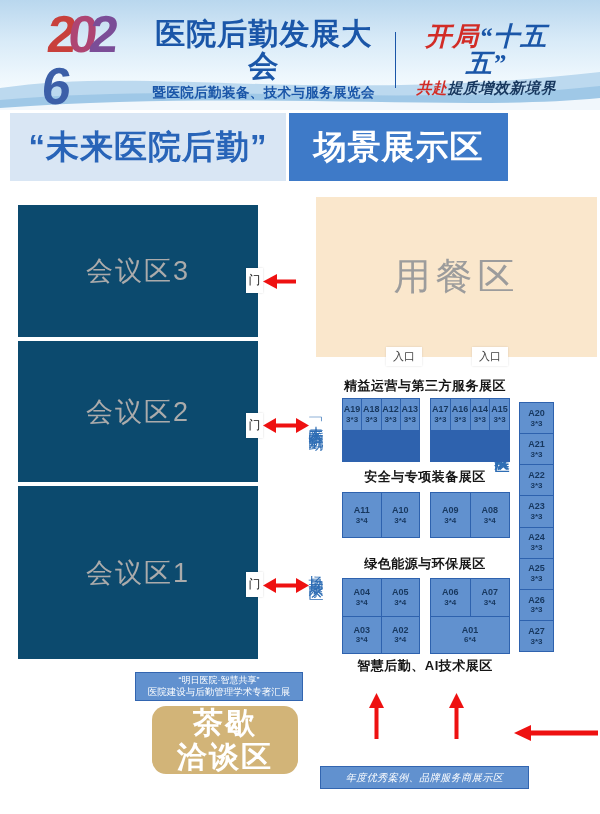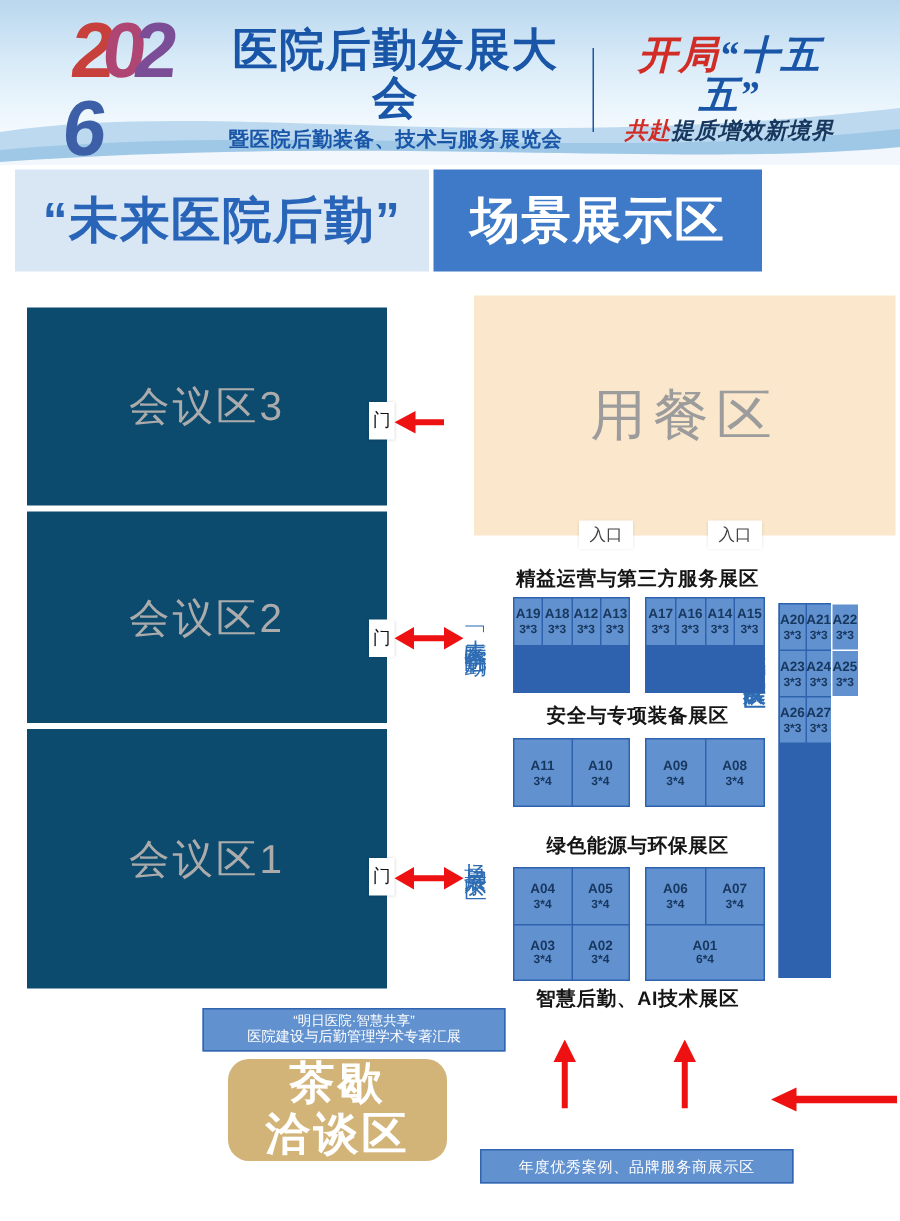--- a/index.html
+++ b/index.html
@@ -56,45 +56,45 @@
   .sec-lean{top:377px}.sec-safety{top:468px}.sec-green{top:555px}.sec-smart{top:657px}
 
   .grp{position:absolute;display:grid;gap:1px;background:#2e62ae;border:1.5px solid #2e62ae;}
   .gA{left:342px;top:398px;width:76px;height:62px;grid-template-columns:1fr 1fr 1fr 1fr;grid-template-rows:1fr 1fr;}
   .gB{left:430px;top:398px;width:78px;height:62px;grid-template-columns:1fr 1fr 1fr 1fr;grid-template-rows:1fr 1fr;}
   .gC{left:342px;top:492px;width:76px;height:44px;grid-template-columns:1fr 1fr;}
   .gD{left:430px;top:492px;width:78px;height:44px;grid-template-columns:1fr 1fr;}
   .gE{left:342px;top:578px;width:76px;height:74px;grid-template-columns:1fr 1fr;grid-template-rows:1fr 1fr;}
   .gF{left:430px;top:578px;width:78px;height:74px;grid-template-columns:1fr 1fr;grid-template-rows:1fr 1fr;}
   .gF .span2{grid-column:1 / span 2;}
-  .gR{left:519px;top:402px;width:33px;height:248px;grid-template-columns:1fr 1fr 1fr;
+  .gR{left:519px;top:402px;width:33px;height:248px;grid-template-columns:1fr;
       grid-template-rows:repeat(8,1fr);}
   .cell{background:#6191cf;color:#17375e;display:flex;flex-direction:column;align-items:center;
         justify-content:center;line-height:1.2;}
   .bid{font-size:9px;font-weight:700;}
   .bsz{font-size:8px;font-weight:700;}
 
   
   .vlab{position:absolute;writing-mode:vertical-rl;color:#2e6db4;}
   .vl1a{left:306px;top:412px;font-size:15px;letter-spacing:2px;}
   .vl1b{left:306px;top:563px;font-size:15px;letter-spacing:3px;}
   .vl2{left:492px;top:416px;font-size:15px;font-weight:700;letter-spacing:2.5px;}
 
   
-  .bk{position:absolute;left:135px;top:672px;width:202px;height:29px;background:#6191cf;
+  .bk{position:absolute;left:135px;top:672px;width:168px;height:29px;background:#6191cf;
       border:1px solid #3265b0;color:#fff;text-align:center;line-height:1.35;padding-top:1px;
       box-sizing:border-box;}
   .bk .l1{font-size:9px;}
   .bk .l2{font-size:9.5px;}
   .tea{position:absolute;left:152px;top:706px;width:146px;height:68px;background:#d2b478;
        border-radius:14px;color:#fff;font-size:30px;font-weight:700;letter-spacing:2px;
        display:flex;flex-direction:column;align-items:center;justify-content:center;line-height:1.15;}
   .bb{position:absolute;left:320px;top:766px;width:207px;height:21px;background:#6191cf;
       border:1px solid #3265b0;color:#fff;font-size:10px;display:flex;align-items:center;
-      justify-content:center;letter-spacing:0.5px;}
+      justify-content:center;letter-spacing:0.5px;font-style:italic;}
 </style>
 </head>
 <body>
 
 <div id="page">
 
   <div class="hdr">
     <svg class="hdr-wave" width="600" height="52" viewBox="0 0 600 52">
       <path d="M0,30 C150,8 320,46 600,14 L600,52 L0,52 Z" fill="#bcd9ef"></path>
       <path d="M0,42 C200,24 400,50 600,28 L600,52 L0,52 Z" fill="#8fbee2" opacity="0.65"></path>

